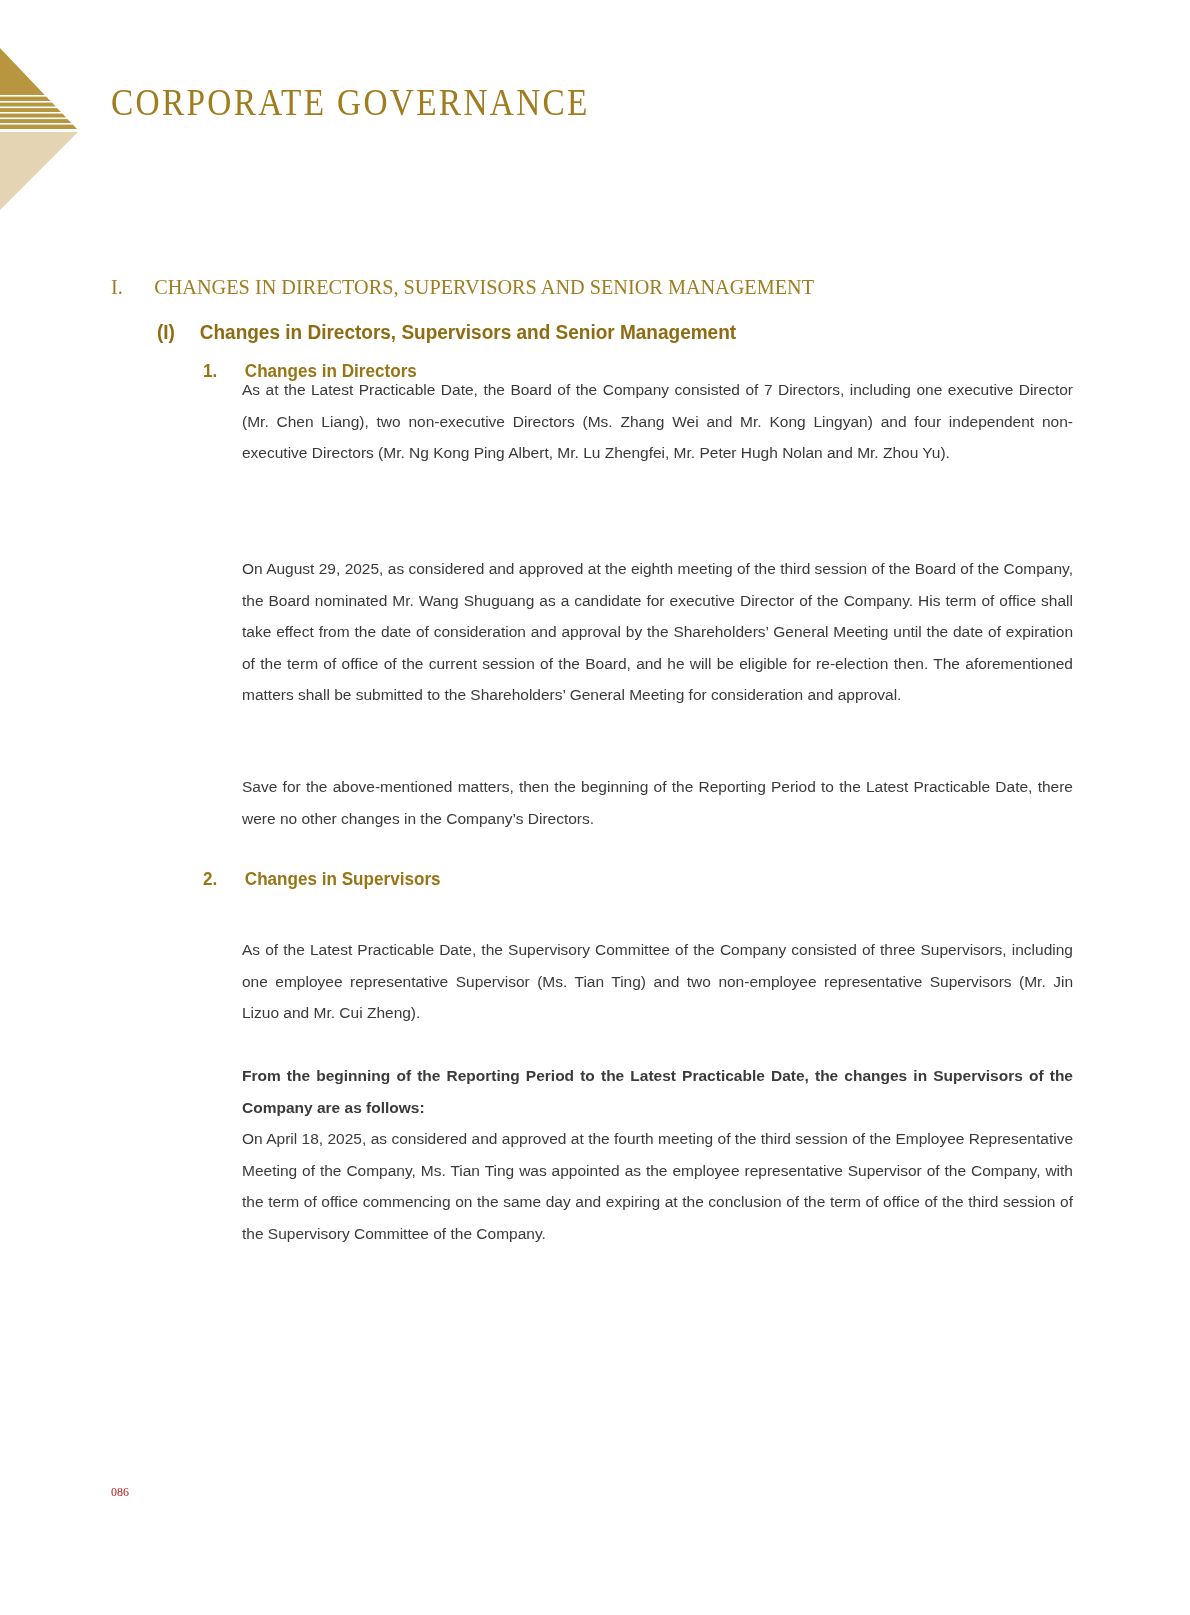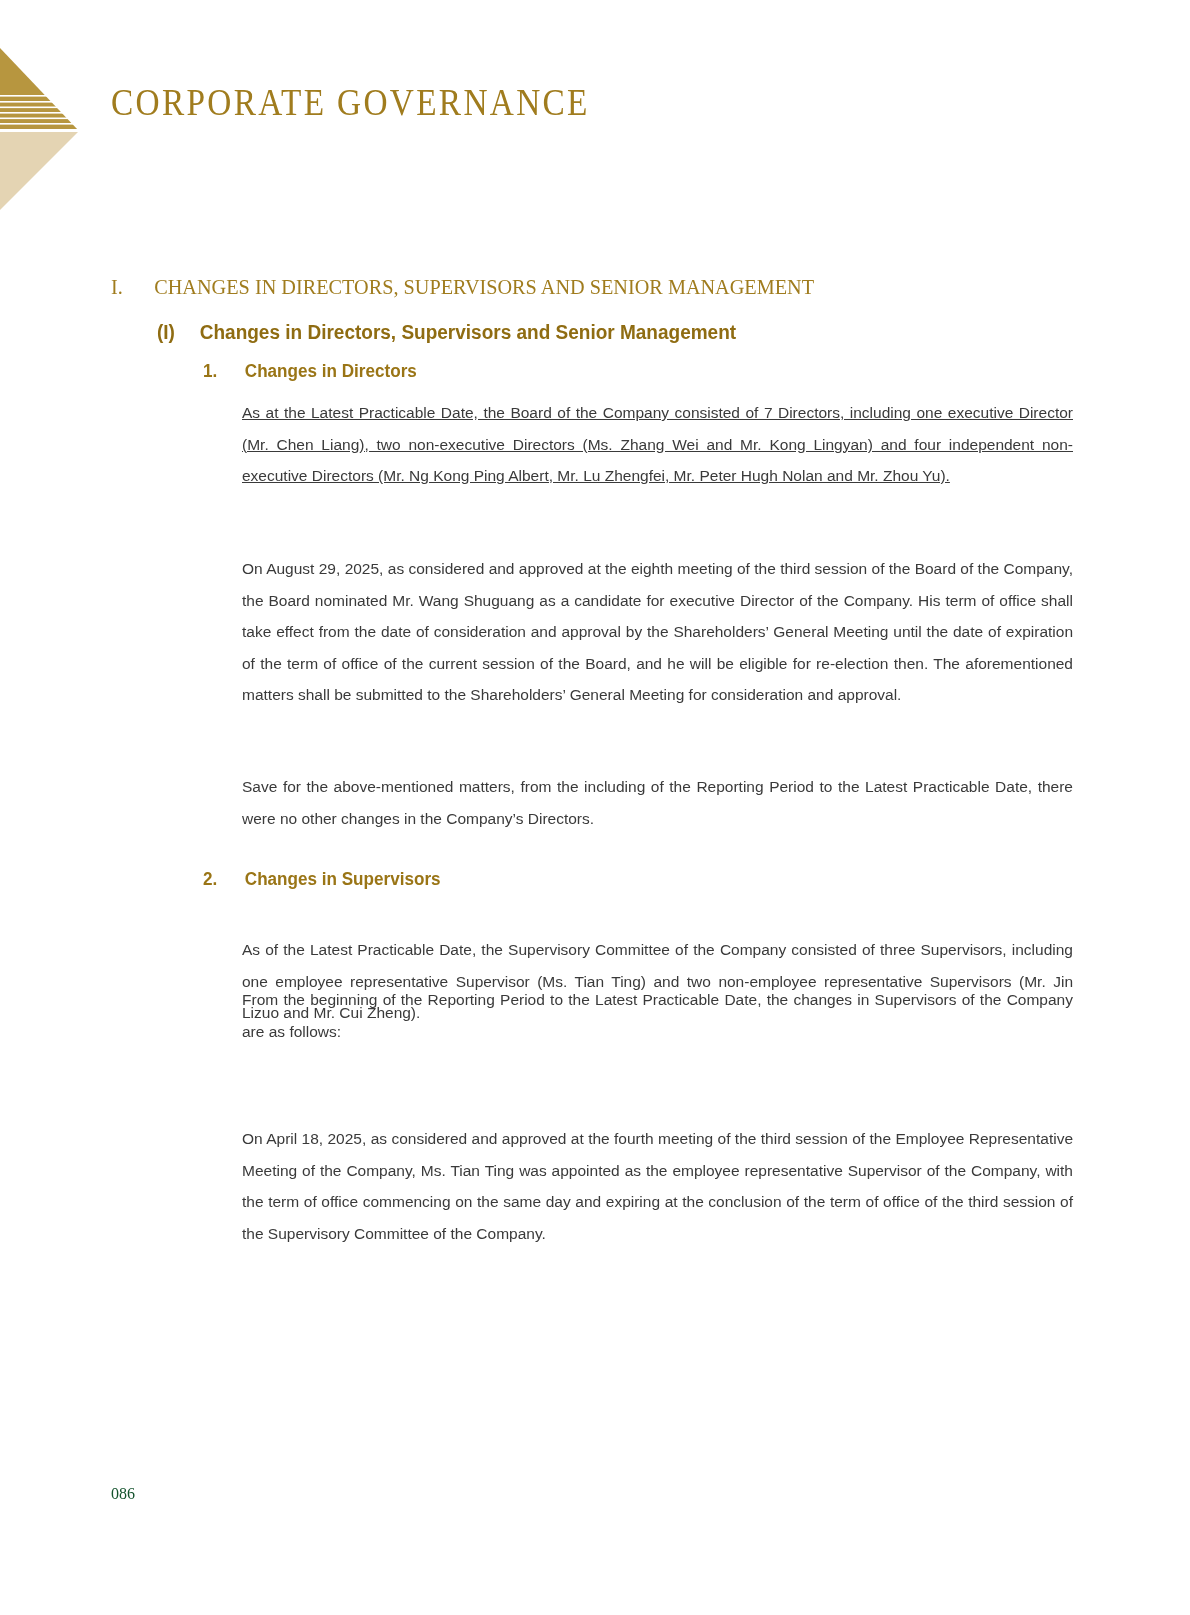--- a/index.html
+++ b/index.html
@@ -39,21 +39,21 @@
   .para {
     position: absolute; left: 242px; width: 831px; margin: 0;
     font-family: "Liberation Sans", "DejaVu Sans", sans-serif;
     font-size: 15.5px; line-height: 31.5px; color: #3a3a3a;
     text-align: justify; text-align-last: left;
     font-weight: normal;
   }
   .page-number {
     position: absolute; left: 111px; top: 1485px;
     font-family: "Liberation Serif", "DejaVu Serif", serif;
-    font-size: 16px; color: #14532d; margin: 0;
+    font-size: 12px; color: #b91c1c; margin: 0;
   }
 </style>
 </head>
 <body>
 
 <svg class="deco" viewBox="0 0 80 162" xmlns="http://www.w3.org/2000/svg">
   <polygon points="0,0 78,82 0,82" fill="#b7963f"></polygon>
   <polygon points="0,84 78,84 0,162" fill="#e4d4b3"></polygon>
   <g fill="#ffffff">
     <rect x="0" y="47" width="80" height="1.6"></rect>
@@ -67,23 +67,23 @@
 </svg>
 
 <h1 class="page-title">CORPORATE GOVERNANCE</h1>
 
 <h2 class="sec-h1"><span class="num">I.</span><span>CHANGES IN DIRECTORS, SUPERVISORS AND SENIOR MANAGEMENT</span></h2>
 
 <h3 class="sec-h2"><span class="num">(I)</span><span>Changes in Directors, Supervisors and Senior Management</span></h3>
 
 <h4 class="sec-h3" style="top:362px;"><span class="num">1.</span><span>Changes in Directors</span></h4>
 
-<p class="para" style="top:397px;text-decoration:underline;">As at the Latest Practicable Date, the Board of the Company consisted of 7 Directors, including one executive Director (Mr. Chen Liang), two non-executive Directors (Ms. Zhang Wei and Mr. Kong Lingyan) and four independent non-executive Directors (Mr. Ng Kong Ping Albert, Mr. Lu Zhengfei, Mr. Peter Hugh Nolan and Mr. Zhou Yu).</p>
+<p class="para" style="top:374px;">As at the Latest Practicable Date, the Board of the Company consisted of 7 Directors, including one executive Director (Mr. Chen Liang), two non-executive Directors (Ms. Zhang Wei and Mr. Kong Lingyan) and four independent non-executive Directors (Mr. Ng Kong Ping Albert, Mr. Lu Zhengfei, Mr. Peter Hugh Nolan and Mr. Zhou Yu).</p>
 <p class="para" style="top:553px;">On August 29, 2025, as considered and approved at the eighth meeting of the third session of the Board of the Company, the Board nominated Mr. Wang Shuguang as a candidate for executive Director of the Company. His term of office shall take effect from the date of consideration and approval by the Shareholders’ General Meeting until the date of expiration of the term of office of the current session of the Board, and he will be eligible for re-election then. The aforementioned matters shall be submitted to the Shareholders’ General Meeting for consideration and approval.</p>
-<p class="para" style="top:771px;">Save for the above-mentioned matters, from the including of the Reporting Period to the Latest Practicable Date, there were no other changes in the Company’s Directors.</p>
+<p class="para" style="top:771px;">Save for the above-mentioned matters, then the beginning of the Reporting Period to the Latest Practicable Date, there were no other changes in the Company’s Directors.</p>
 
 <h4 class="sec-h3" style="top:870px;"><span class="num">2.</span><span>Changes in Supervisors</span></h4>
 
 <p class="para" style="top:934px;">As of the Latest Practicable Date, the Supervisory Committee of the Company consisted of three Supervisors, including one employee representative Supervisor (Ms. Tian Ting) and two non-employee representative Supervisors (Mr. Jin Lizuo and Mr. Cui Zheng).</p>
-<p class="para" style="top:984px;">From the beginning of the Reporting Period to the Latest Practicable Date, the changes in Supervisors of the Company are as follows:</p>
+<p class="para" style="top:1060px;font-weight:bold;">From the beginning of the Reporting Period to the Latest Practicable Date, the changes in Supervisors of the Company are as follows:</p>
 <p class="para" style="top:1123px;">On April 18, 2025, as considered and approved at the fourth meeting of the third session of the Employee Representative Meeting of the Company, Ms. Tian Ting was appointed as the employee representative Supervisor of the Company, with the term of office commencing on the same day and expiring at the conclusion of the term of office of the third session of the Supervisory Committee of the Company.</p>
 
 <div class="page-number">086</div>
 
 </body></html>

